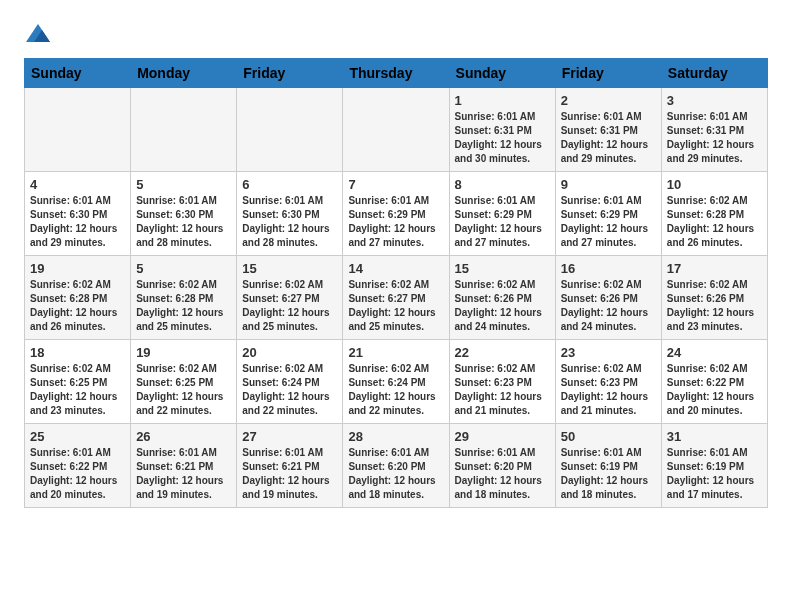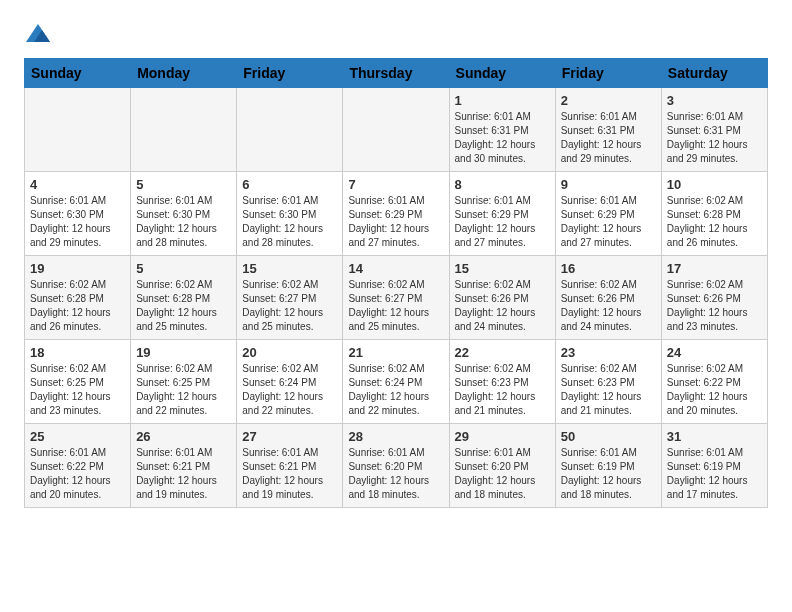--- a/index.html
+++ b/index.html
@@ -85,20 +85,21 @@
     .day-number {
       font-weight: bold;
       font-size: 13px;
       display: block;
       margin-bottom: 2px;
     }
     .day-info {
       font-size: 10px;
       line-height: 1.4;
       color: #333;
+      font-weight: bold;
     }
     .empty-cell {
       background: #f5f5f5 !important;
     }
   </style>
 </head>
 <body>
 
 <div class="header-area">
   <div class="logo-area">

